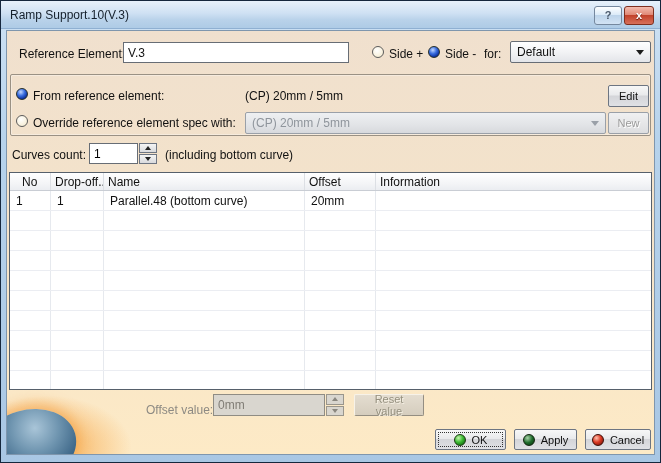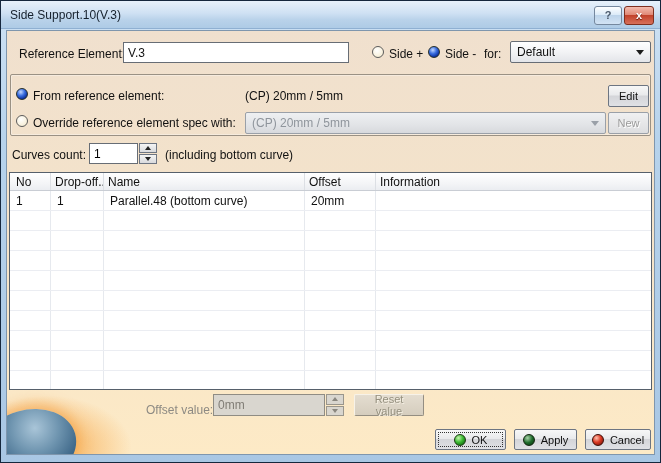--- a/index.html
+++ b/index.html
@@ -143,29 +143,29 @@
     border-bottom:1px solid #c9cdd4;
   }
   .th{padding:2px 4px;white-space:nowrap;overflow:hidden;border-right:1px solid #dcdfe4;}
   .tr{display:flex;height:20px;flex:0 0 auto;border-bottom:1px solid #ebedf2;}
   .td{padding:3px 6px 0 6px;white-space:nowrap;overflow:hidden;border-right:1px solid #e6e9ee;}
   .c0{width:41px;flex:0 0 auto;}
   .c1{width:53px;flex:0 0 auto;}
   .c2{width:201px;flex:0 0 auto;}
   .c3{width:71px;flex:0 0 auto;}
   .c4{flex:1;border-right:none;}
-  .th.c0{padding-left:6px;}
+  .th.c0{padding-left:12px;}
 </style>
 </head>
 <body>
 
 <div class="window">
 
   <div class="titlebar">
-    <span class="title-text">Side Support.10(V.3)</span>
+    <span class="title-text">Ramp Support.10(V.3)</span>
     <div class="tb-btn tb-help">
       <span>?</span>
     </div>
     <div class="tb-btn tb-close">
       <span>x</span>
     </div>
   </div>
 
   <div class="content">
 

